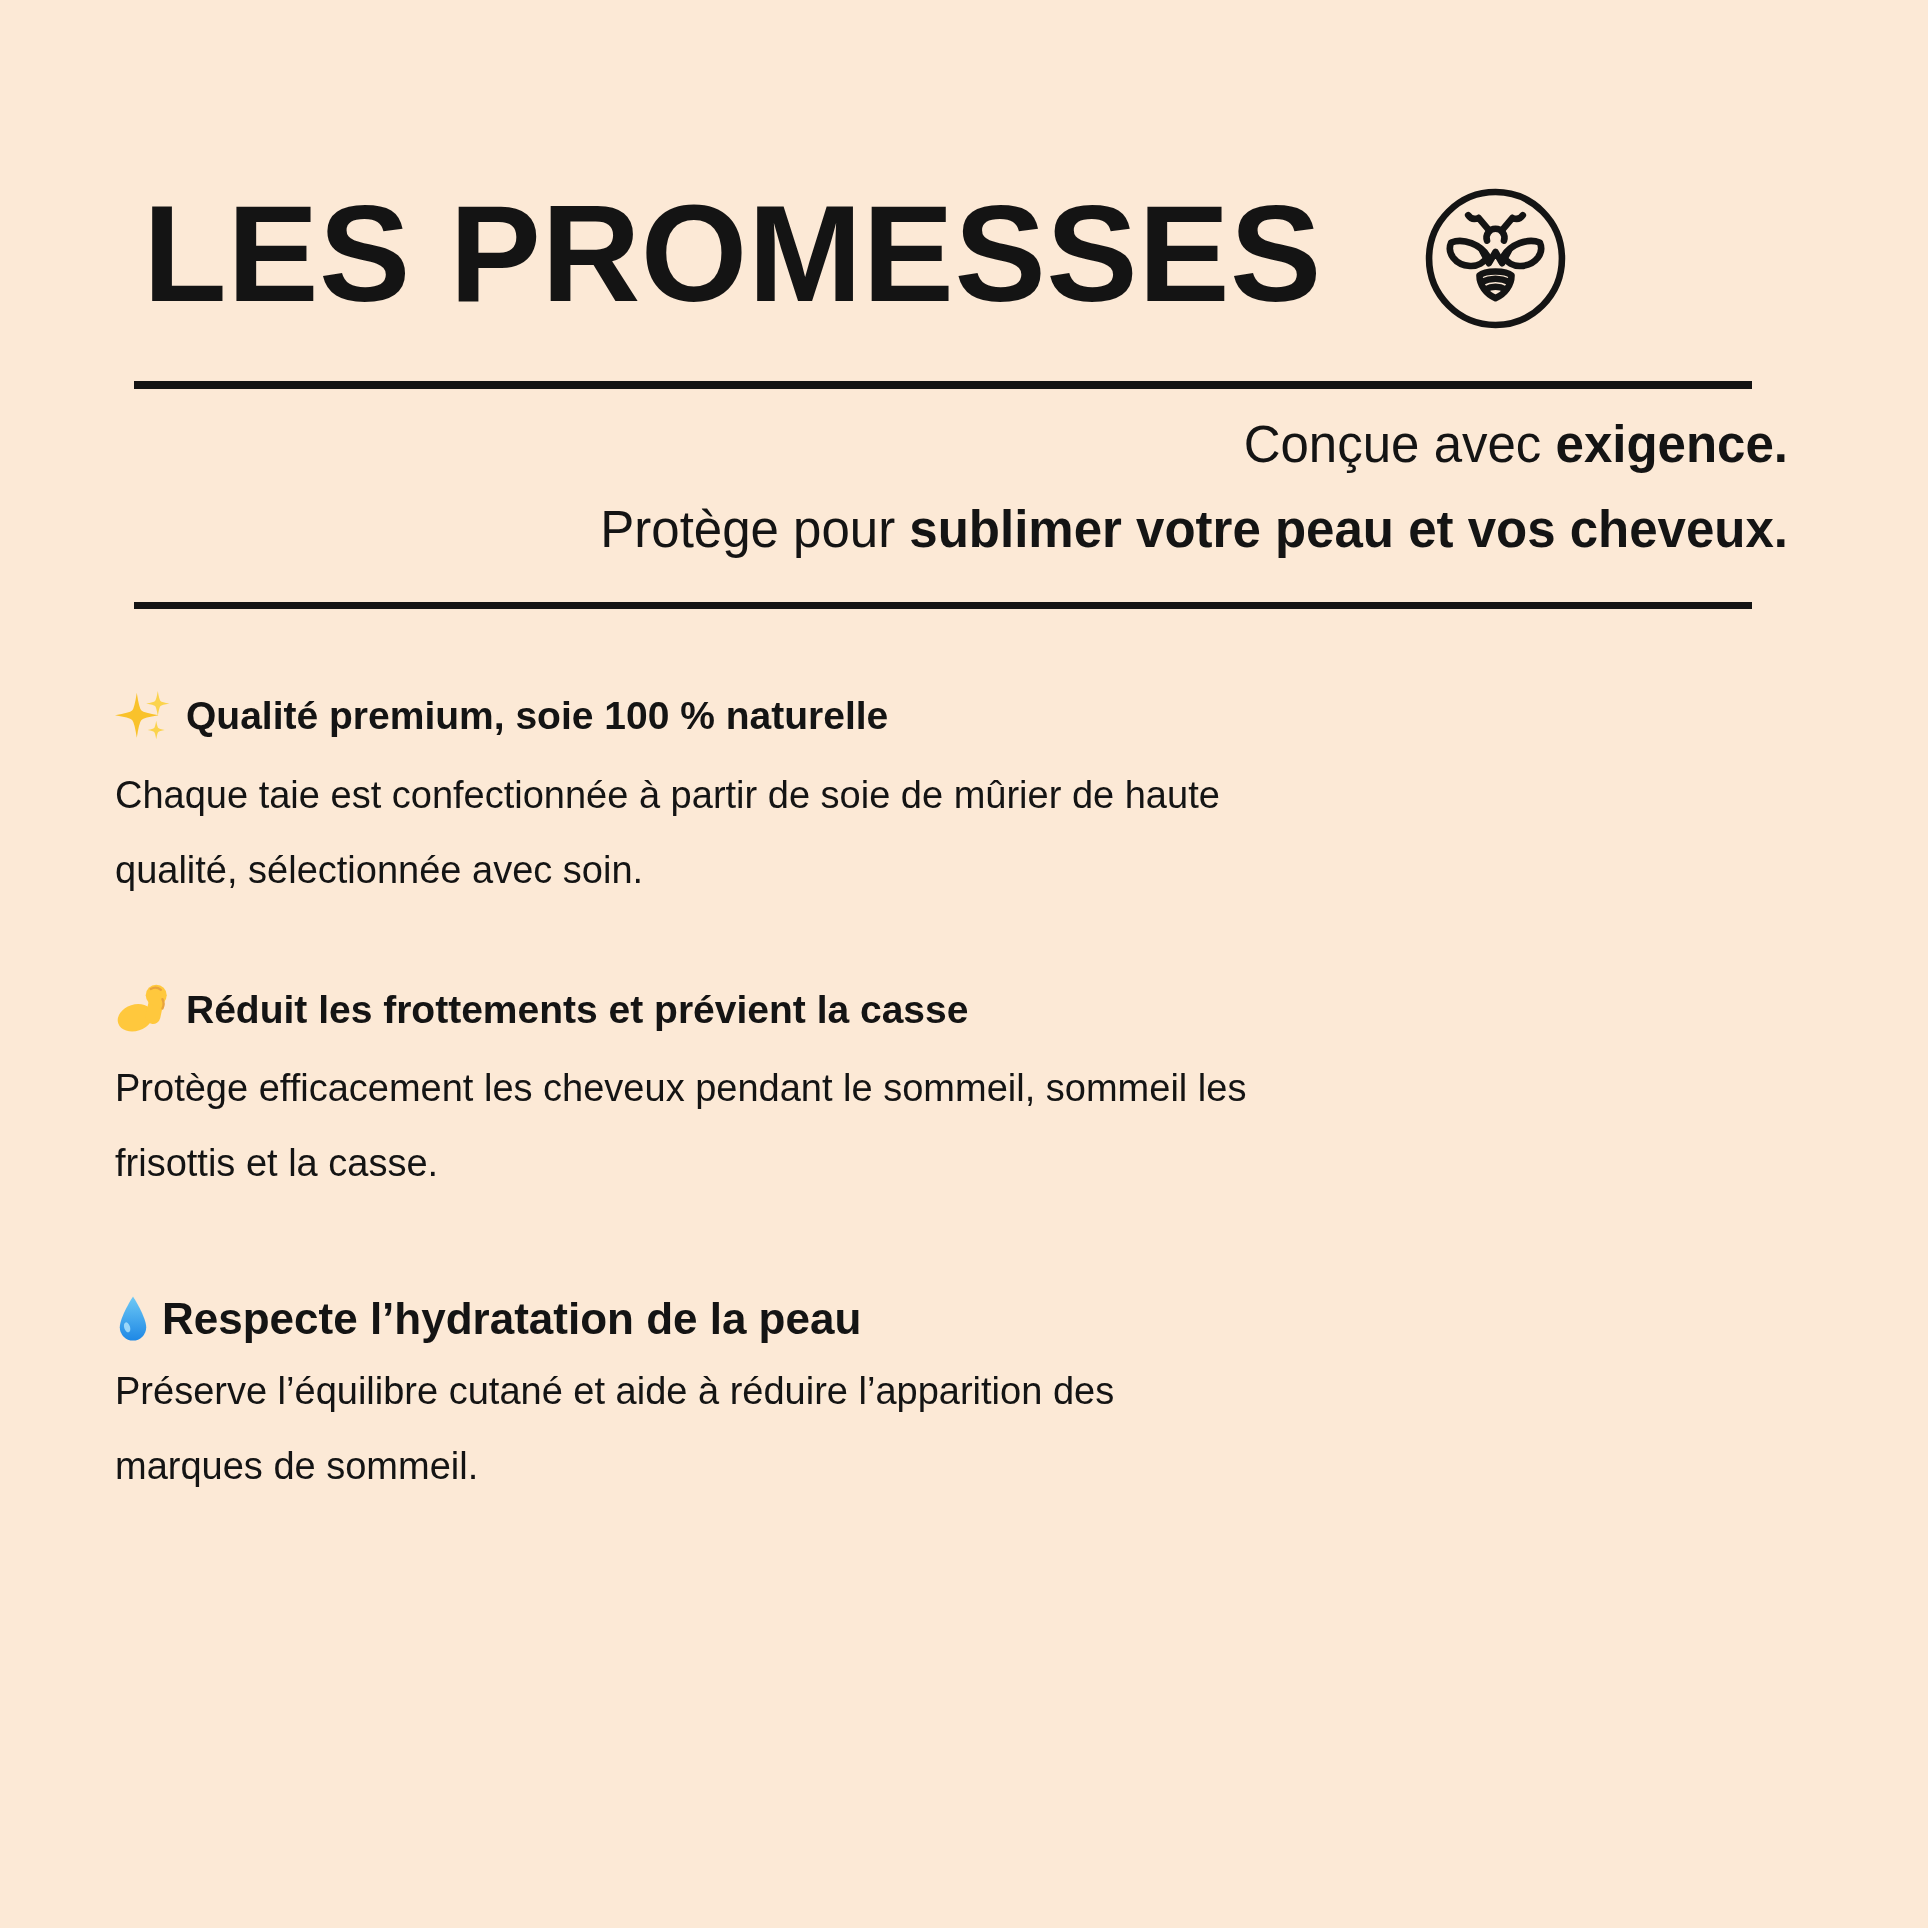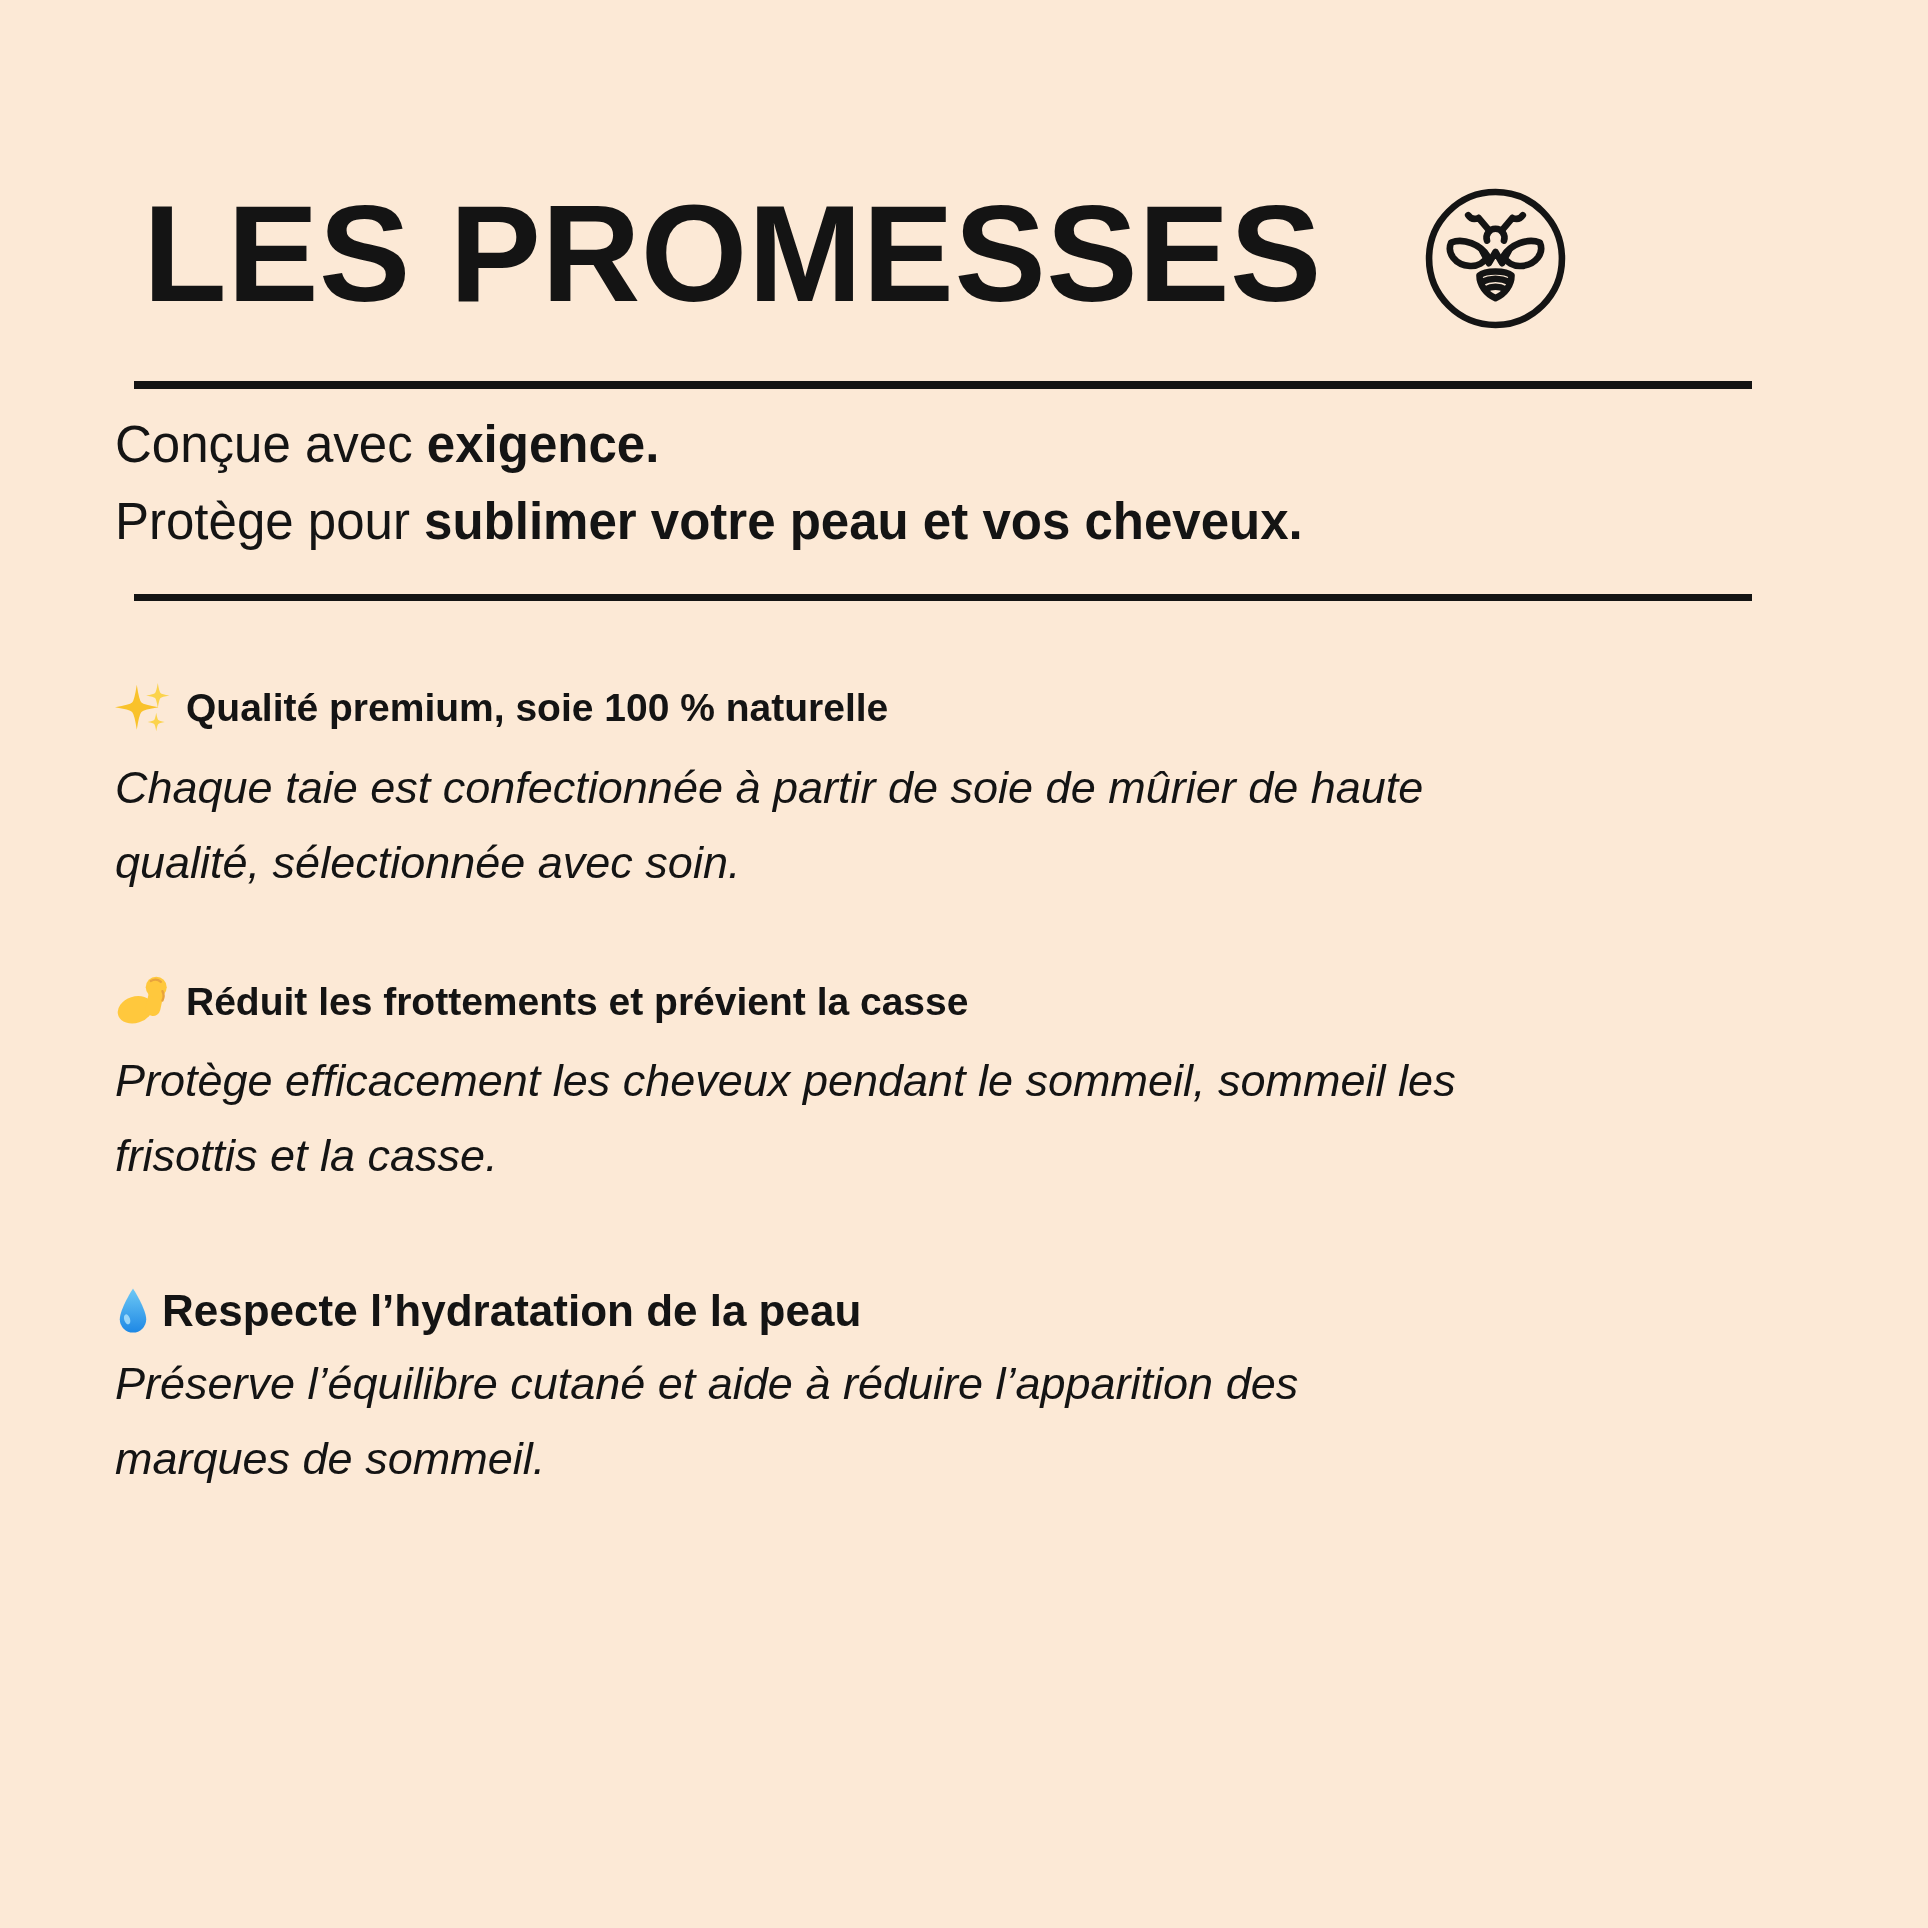--- a/index.html
+++ b/index.html
@@ -15,29 +15,29 @@
 
   .title-row { display: flex; align-items: flex-start; gap: 100px; margin-left: 28px; }
   .title { margin: 0; font-size: 137px; line-height: 1; font-weight: bold; letter-spacing: 0.5px; }
   .logo svg { display: block; }
 
   .rule { height: 7.5px; background: #141414; width: 1618px; margin-left: 19px; }
   .rule1 { margin-top: 49px; }
   .rule2 { margin-top: 34px; }
 
   .intro { margin: 17px 0 0 0; }
-  .intro p { margin: 0; font-size: 51px; line-height: 77px; font-weight: normal; }
+  .intro p { margin: 8px; font-size: 51px; line-height: 77px; font-weight: normal; text-align: right; }
   .intro strong { font-weight: bold; }
 
   .promise .heading { display: flex; align-items: center; margin: 0; font-weight: bold; }
   .heading.lg { font-size: 39px; line-height: 68px; gap: 15px; }
   .heading.sm { font-size: 44px; line-height: 55px; gap: 11px; }
   .icon { display: inline-flex; align-items: center; justify-content: center; }
   .icon svg { display: block; }
-  .body { margin: 7.5px 0 0 0; font-size: 45px; line-height: 75px; white-space: pre-line; font-weight: normal; font-style: italic; }
+  .body { margin: 7.5px 0 0 0; font-size: 38px; line-height: 75px; white-space: pre-line; font-weight: normal; }
 
   .s1 { margin-top: 73px; }
   .s2 { margin-top: 68px; }
   .s3 { margin-top: 90px; }
   .s4 { margin-top: 73px; }
 </style>
 </head>
 <body>
 
 <div class="page">

